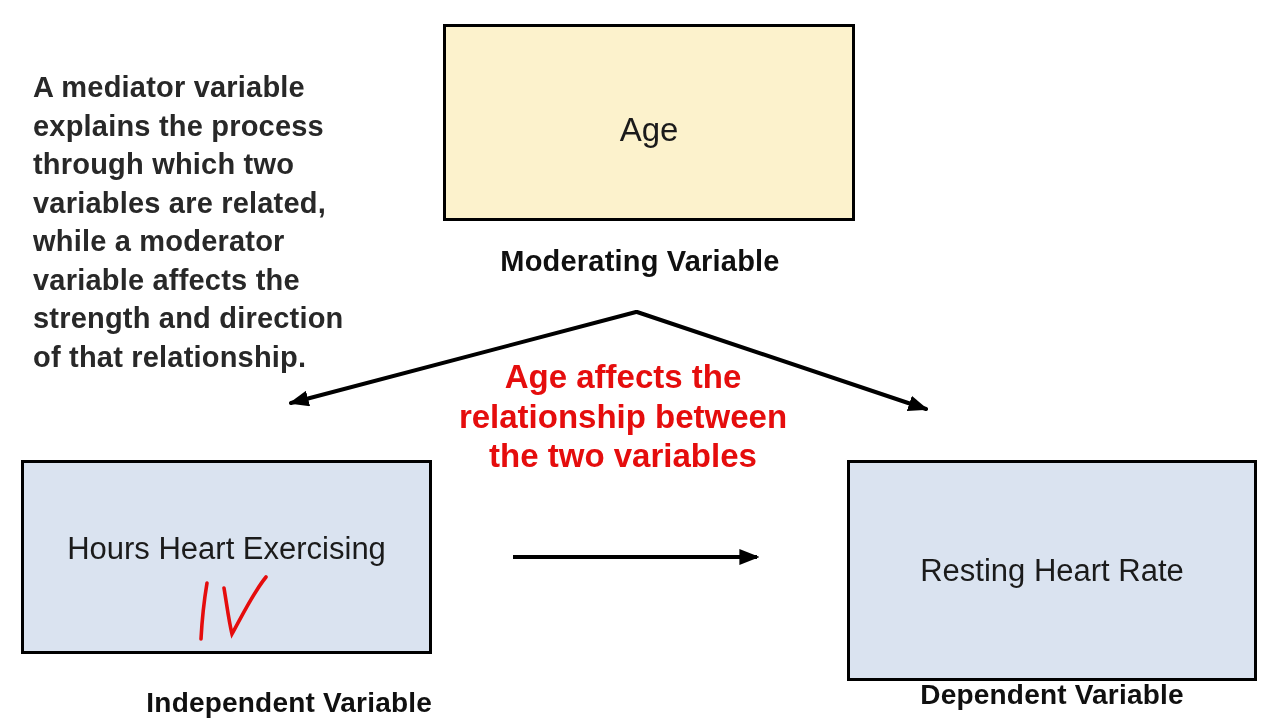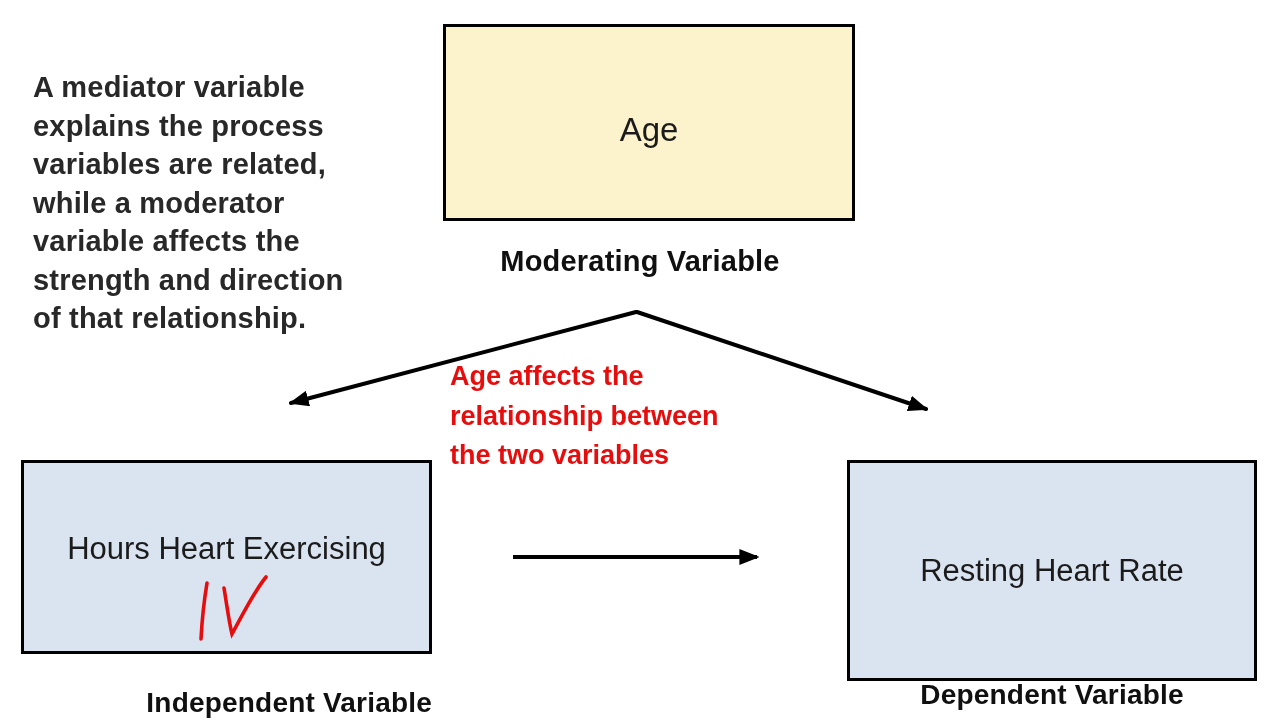--- a/index.html
+++ b/index.html
@@ -54,38 +54,39 @@
     position:absolute;
     font-size:28px;font-weight:bold;color:#101010;
     text-align:center;letter-spacing:0.2px;
   }
   .caption-moderator{left:420px;top:229px;width:440px;font-size:29px;}
   .caption-independent{left:21px;top:671px;width:411px;text-align:right;}
   .caption-dependent{left:847px;top:663px;width:410px;}
   
   .mod-note{
     position:absolute;left:450px;top:341px;width:346px;
-    text-align:left;
-    font-size:27px;font-weight:bold;line-height:39.5px;
+    text-align:center;
+    font-size:33px;font-weight:bold;line-height:39.5px;
     color:var(--red);
   }
   
   .overlay{
     position:absolute;left:0;top:0;width:1280px;height:720px;
     pointer-events:none;
   }
 </style>
 </head>
 <body>
 
 <div class="canvas">
 
   <div class="definition">
     <div>A mediator variable</div>
     <div>explains the process</div>
+    <div>through which two</div>
     <div>variables are related,</div>
     <div>while a moderator</div>
     <div>variable affects the</div>
     <div>strength and direction</div>
     <div>of that relationship.</div>
   </div>
 
   <div class="cbox box-moderator">
     <span class="cbox-label">Age</span>
   </div>

